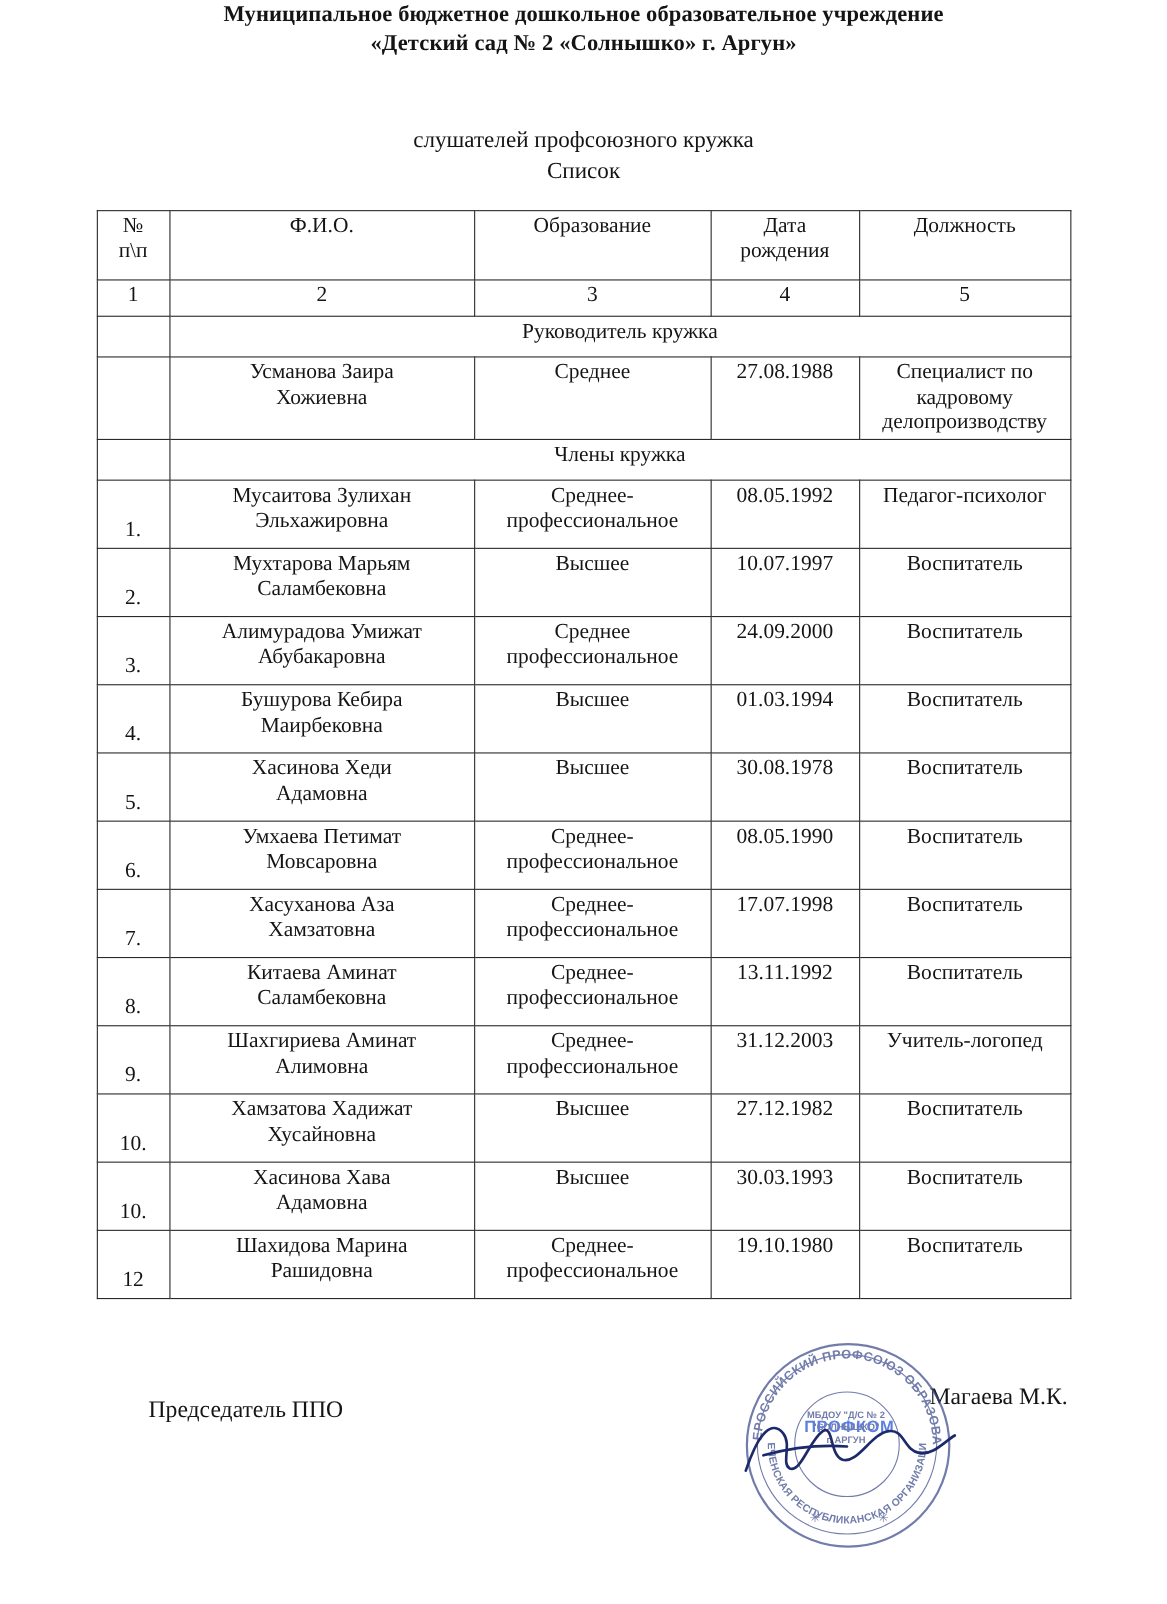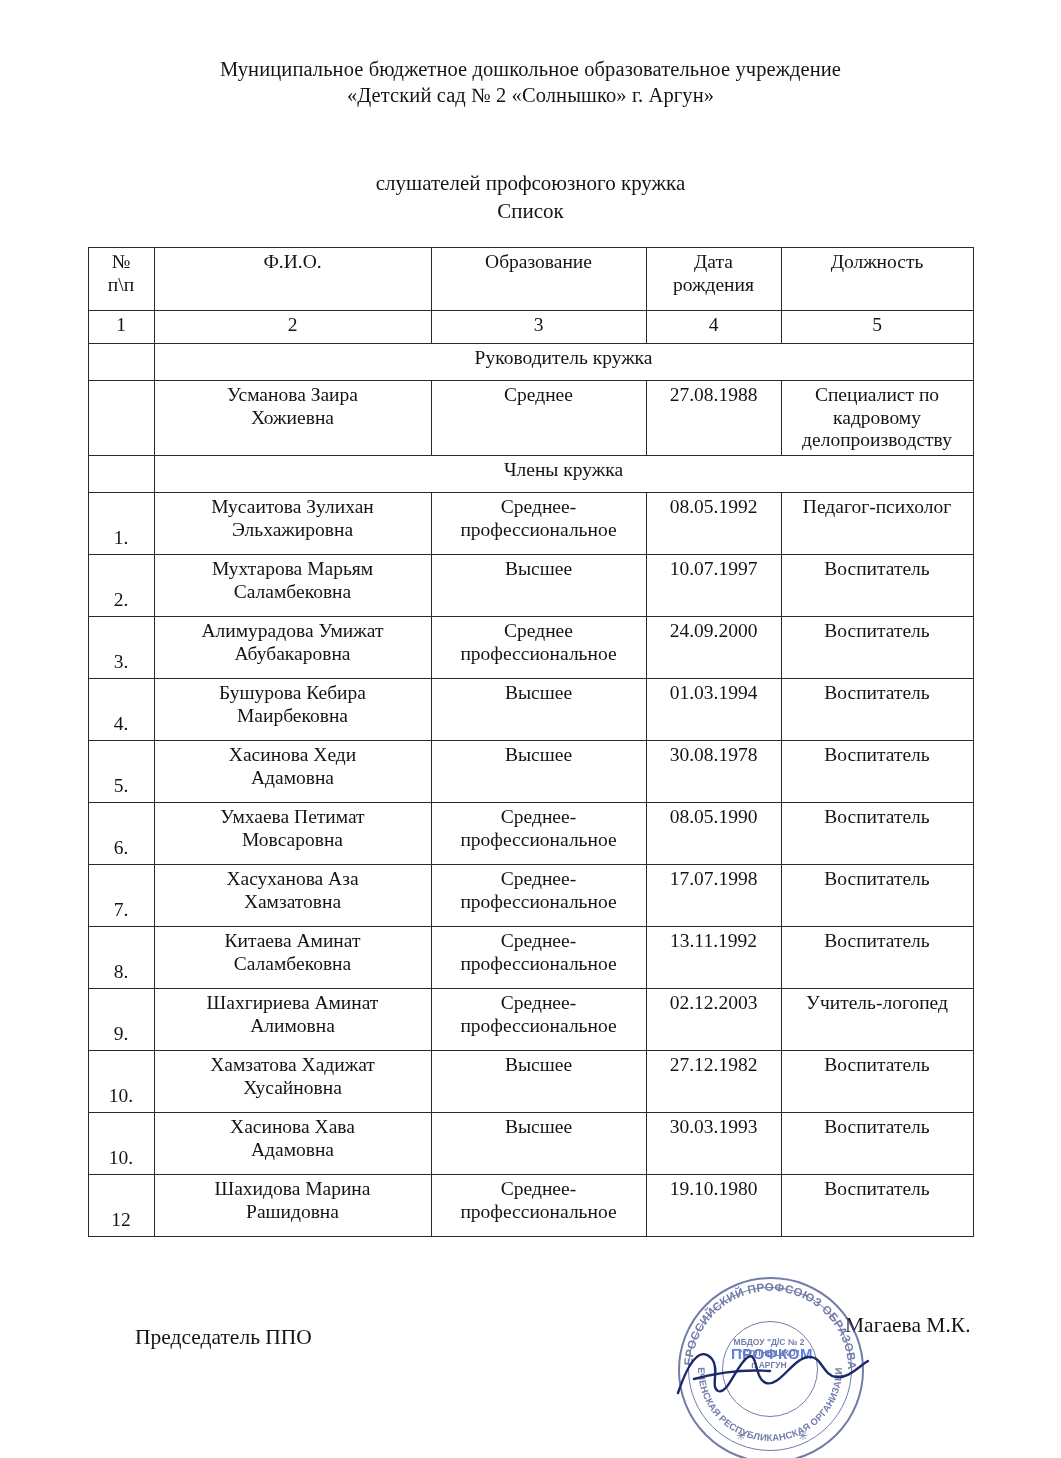--- a/index.html
+++ b/index.html
@@ -11,24 +11,23 @@
     position: relative;
     width: 1061px;
     height: 1458px;
     background: #ffffff;
     font-family: "Liberation Serif", serif;
     color: #141414;
     overflow: hidden;
   }
   .header {
     text-align: center;
-    font-weight: normal;
+    font-weight: bold;
     font-size: 20.5px;
     line-height: 1.28;
-    padding-top: 56px;
     letter-spacing: 0.1px;
   }
   .header-line2 {
     display: block;
   }
   .title-block {
     text-align: center;
     font-size: 21px;
     line-height: 1.3;
     margin-top: 62px;
@@ -351,21 +350,21 @@
       <tr class="data-row">
         <td class="numcell">9.</td>
         <td class="cell-top">
           <div>Шахгириева Аминат</div>
           <div>Алимовна</div>
         </td>
         <td class="cell-top">
           <div>Среднее-</div>
           <div>профессиональное</div>
         </td>
-        <td class="cell-top">02.12.2003</td>
+        <td class="cell-top">31.12.2003</td>
         <td class="cell-bot">Учитель-логопед</td>
       </tr>
 
       <tr class="data-row">
         <td class="numcell">10.</td>
         <td class="cell-top">
           <div>Хамзатова Хадижат</div>
           <div>Хусайновна</div>
         </td>
         <td class="cell-top">Высшее</td>

